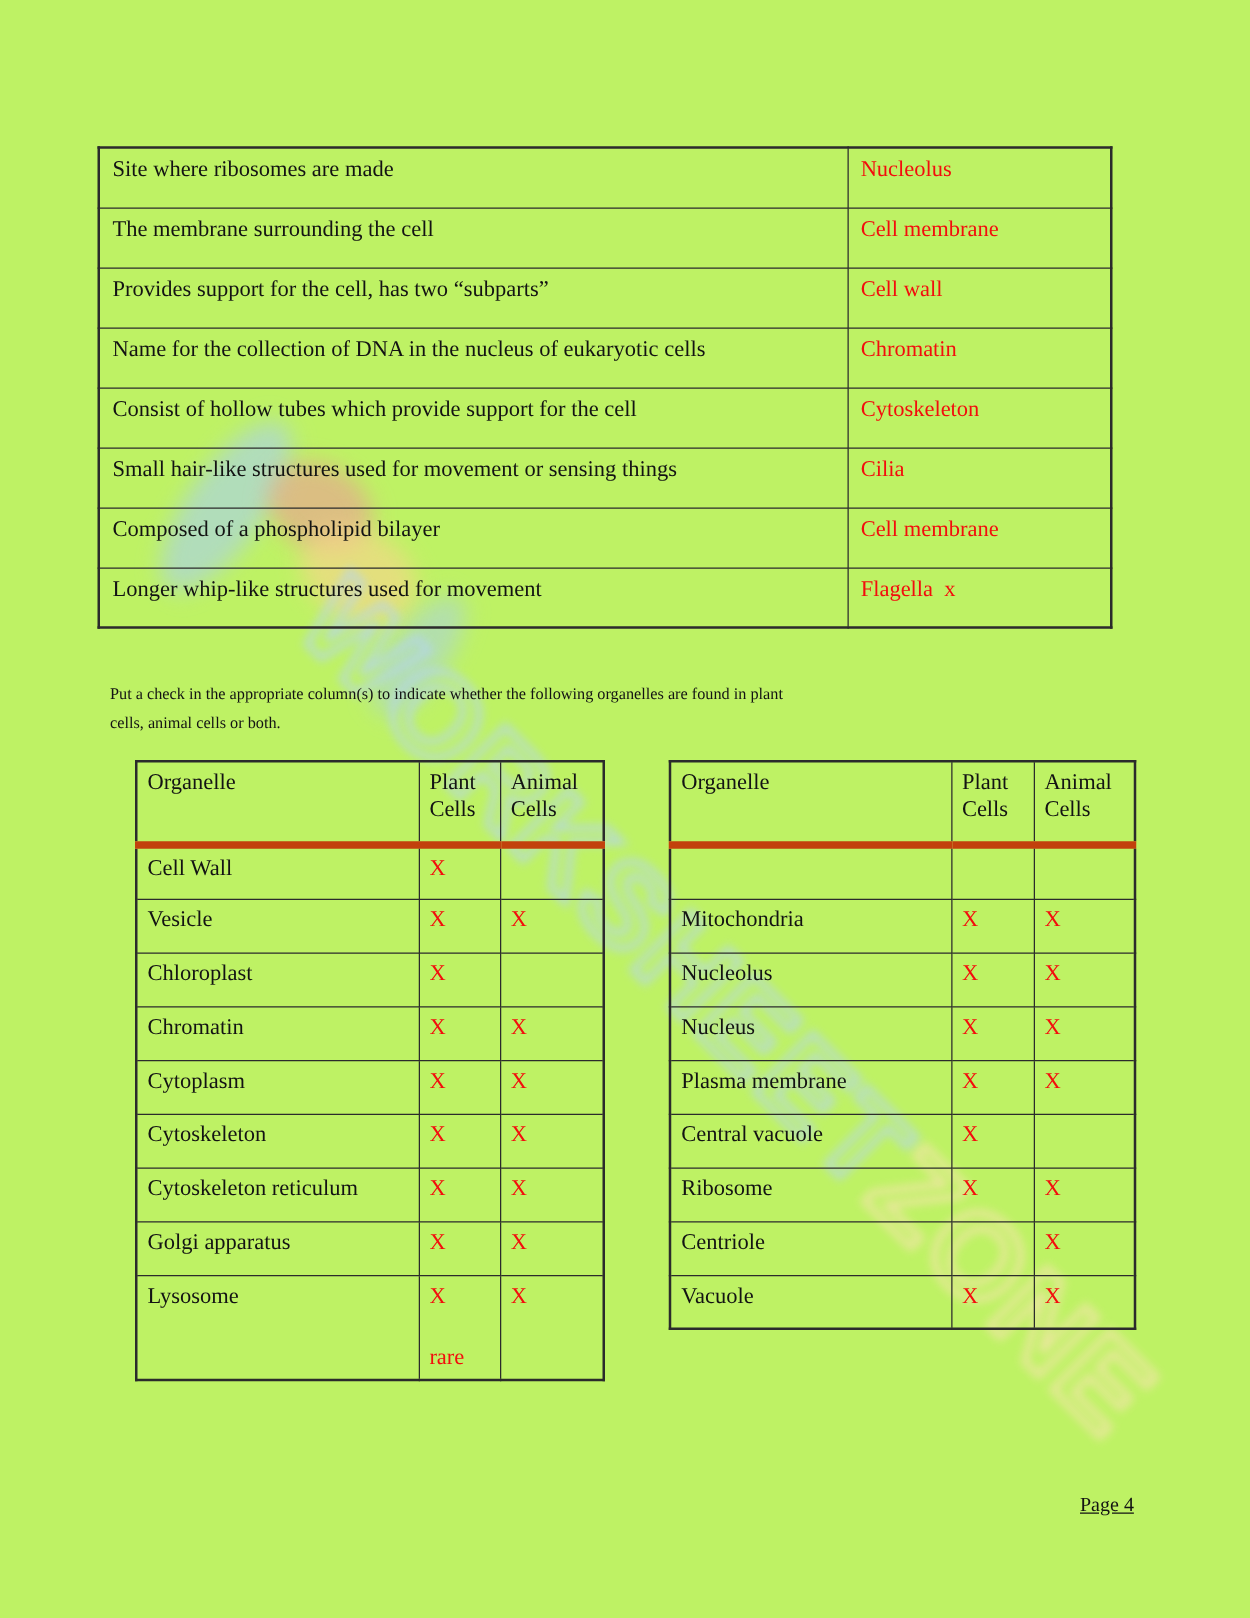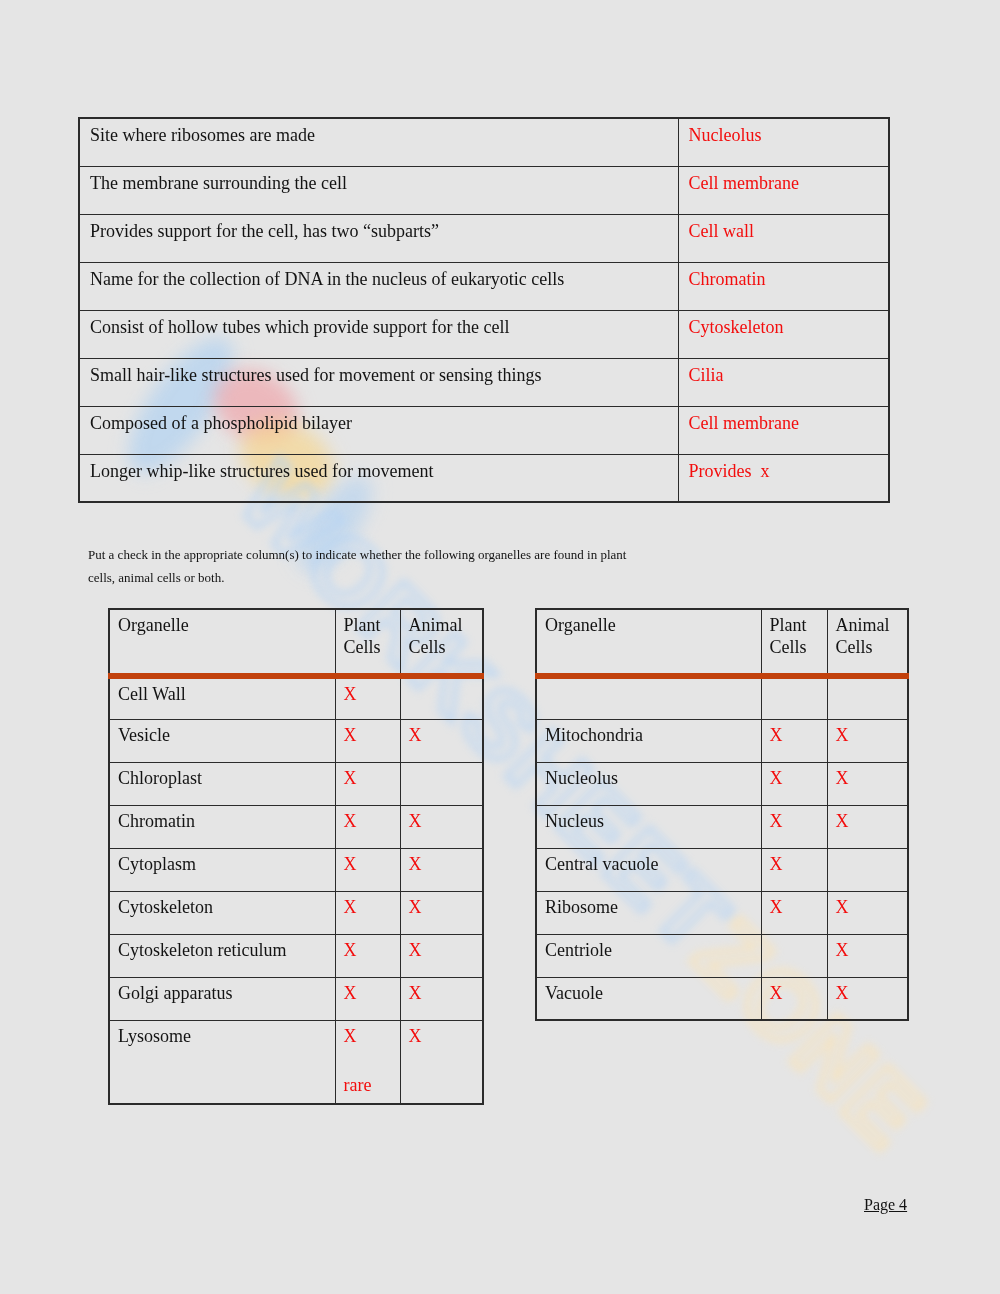--- a/index.html
+++ b/index.html
@@ -1,21 +1,21 @@
 <!DOCTYPE html>
 <html style="--answer-red: #f30d0d; --watermark-blue: #b5d4f5; --watermark-yellow: #fbe3b4;"><head>
 <meta charset="utf-8">
 <style>
   * { margin: 0; padding: 0; box-sizing: border-box; }
   html, body { background: #ffffff; }
   .page {
     position: relative;
     width: 1000px;
     height: 1294px;
-    background: #e5e5e5;
+    background: #bef264;
     font-family: "Liberation Serif", serif;
     color: #131313;
     overflow: hidden;
   }
   
   .wm-layer { position: absolute; inset: 0; z-index: 0; pointer-events: none; }
   .wm-blob { position: absolute; border-radius: 50%; filter: blur(9px); }
   .blob-blue-1   { left: 150px; top: 325px; width: 62px;  height: 160px; background: rgba(168,206,244,0.60); transform: rotate(35deg); }
   .blob-red      { left: 212px; top: 372px; width: 88px;  height: 68px;  background: rgba(243,148,155,0.55); transform: rotate(28deg); }
   .blob-yellow   { left: 238px; top: 424px; width: 98px;  height: 72px;  background: rgba(247,213,138,0.65); transform: rotate(28deg); }
@@ -102,21 +102,21 @@
       <tr>
         <td class="q">Small hair-like structures used for movement or sensing things</td>
         <td class="a">Cilia</td>
       </tr>
       <tr>
         <td class="q">Composed of a phospholipid bilayer</td>
         <td class="a">Cell membrane</td>
       </tr>
       <tr>
         <td class="q">Longer whip-like structures used for movement</td>
-        <td class="a">Provides  x</td>
+        <td class="a">Flagella  x</td>
       </tr>
     </tbody>
       </table>
 
     <div class="instruction">
       <span style="display:block">Put a check in the appropriate column(s) to indicate whether the following organelles are found in plant</span>
       <span style="display:block">cells, animal cells or both.</span>
     </div>
 
     <table class="org-table org-left">
@@ -198,20 +198,25 @@
         <td class="c-name">Nucleolus</td>
         <td class="c-plant x-cell">X</td>
         <td class="c-animal x-cell">X</td>
       </tr>
       <tr class="row">
         <td class="c-name">Nucleus</td>
         <td class="c-plant x-cell">X</td>
         <td class="c-animal x-cell">X</td>
       </tr>
       <tr class="row">
+        <td class="c-name">Plasma membrane</td>
+        <td class="c-plant x-cell">X</td>
+        <td class="c-animal x-cell">X</td>
+      </tr>
+      <tr class="row">
         <td class="c-name">Central vacuole</td>
         <td class="c-plant x-cell">X</td>
         <td class="c-animal x-cell"></td>
       </tr>
       <tr class="row">
         <td class="c-name">Ribosome</td>
         <td class="c-plant x-cell">X</td>
         <td class="c-animal x-cell">X</td>
       </tr>
       <tr class="row">

